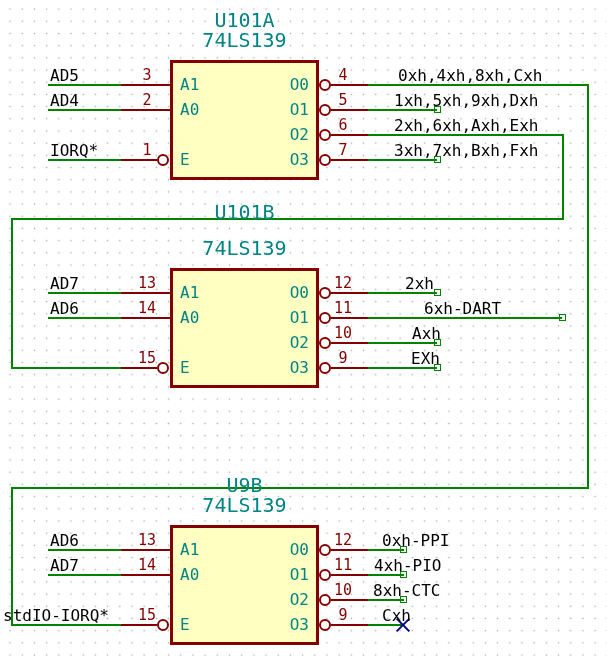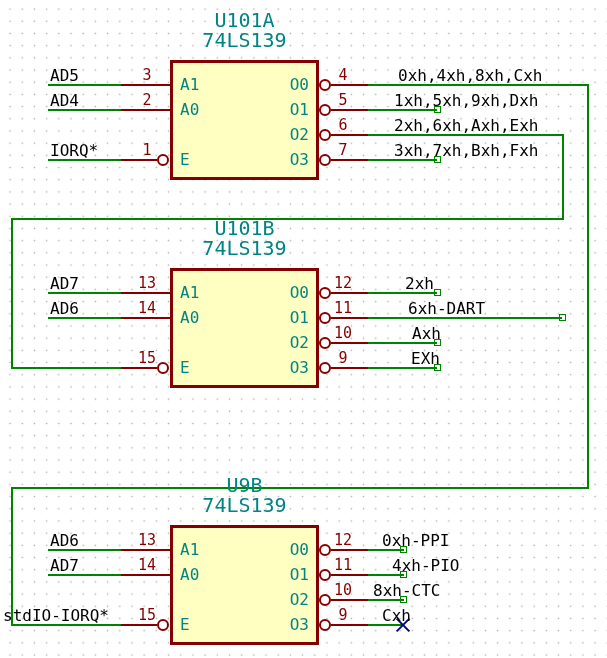--- a/index.html
+++ b/index.html
@@ -131,40 +131,40 @@
     <div class="bubble" style="left:157px;top:362px"></div>
     <div class="bubble" style="left:319px;top:287px"></div>
     <div class="bubble" style="left:319px;top:312px"></div>
     <div class="bubble" style="left:319px;top:337px"></div>
     <div class="bubble" style="left:319px;top:362px"></div>
     <div class="pinline" style="left:331px;top:292px;width:37px"></div>
     <div class="pinline" style="left:331px;top:317px;width:37px"></div>
     <div class="pinline" style="left:331px;top:342px;width:37px"></div>
     <div class="pinline" style="left:331px;top:367px;width:37px"></div>
     <div class="chipbody" style="top:268px"></div>
-    <div class="refdes" style="top:220px">U101B</div>
+    <div class="refdes" style="top:204px">U101B</div>
     <div class="partval" style="top:240px">74LS139</div>
     <div class="pname" style="left:180px;top:285px">A1</div>
     <div class="pname" style="left:180px;top:310px">A0</div>
     <div class="pname" style="left:180px;top:360px">E</div>
     <div class="pname r" style="top:285px">O0</div>
     <div class="pname r" style="top:310px">O1</div>
     <div class="pname r" style="top:335px">O2</div>
     <div class="pname r" style="top:360px">O3</div>
     <div class="pnum" style="left:132px;top:276px">13</div>
     <div class="pnum" style="left:132px;top:301px">14</div>
     <div class="pnum" style="left:132px;top:351px">15</div>
     <div class="pnum" style="left:328px;top:276px">12</div>
     <div class="pnum" style="left:328px;top:301px">11</div>
     <div class="pnum" style="left:328px;top:326px">10</div>
     <div class="pnum" style="left:328px;top:351px">9</div>
     <div class="net" style="left:50px;top:276px">AD7</div>
     <div class="net" style="left:50px;top:301px">AD6</div>
     <div class="net" style="left:405px;top:276px">2xh</div>
-    <div class="net" style="left:408px;top:301px">6xh-DART</div>
+    <div class="net" style="left:424px;top:301px">6xh-DART</div>
     <div class="net" style="left:412px;top:326px">Axh</div>
     <div class="net" style="left:411px;top:351px">EXh</div>
   </div>
 
   <div>
     <div class="pinline" style="left:121px;top:549px;width:49px"></div>
     <div class="pinline" style="left:121px;top:574px;width:49px"></div>
     <div class="pinline" style="left:121px;top:624px;width:36px"></div>
     <div class="bubble" style="left:157px;top:619px"></div>
     <div class="bubble" style="left:319px;top:544px"></div>
@@ -189,18 +189,18 @@
     <div class="pnum" style="left:132px;top:558px">14</div>
     <div class="pnum" style="left:132px;top:608px">15</div>
     <div class="pnum" style="left:328px;top:533px">12</div>
     <div class="pnum" style="left:328px;top:558px">11</div>
     <div class="pnum" style="left:328px;top:583px">10</div>
     <div class="pnum" style="left:328px;top:608px">9</div>
     <div class="net" style="left:50px;top:533px">AD6</div>
     <div class="net" style="left:50px;top:558px">AD7</div>
     <div class="net" style="left:3px;top:608px">stdIO-IORQ*</div>
     <div class="net" style="left:382px;top:533px">0xh-PPI</div>
-    <div class="net" style="left:392px;top:558px">4xh-PIO</div>
+    <div class="net" style="left:374px;top:558px">4xh-PIO</div>
     <div class="net" style="left:373px;top:583px">8xh-CTC</div>
     <div class="net" style="left:382px;top:608px">Cxh</div>
   </div>
 
 </div>
 
 </body></html>

